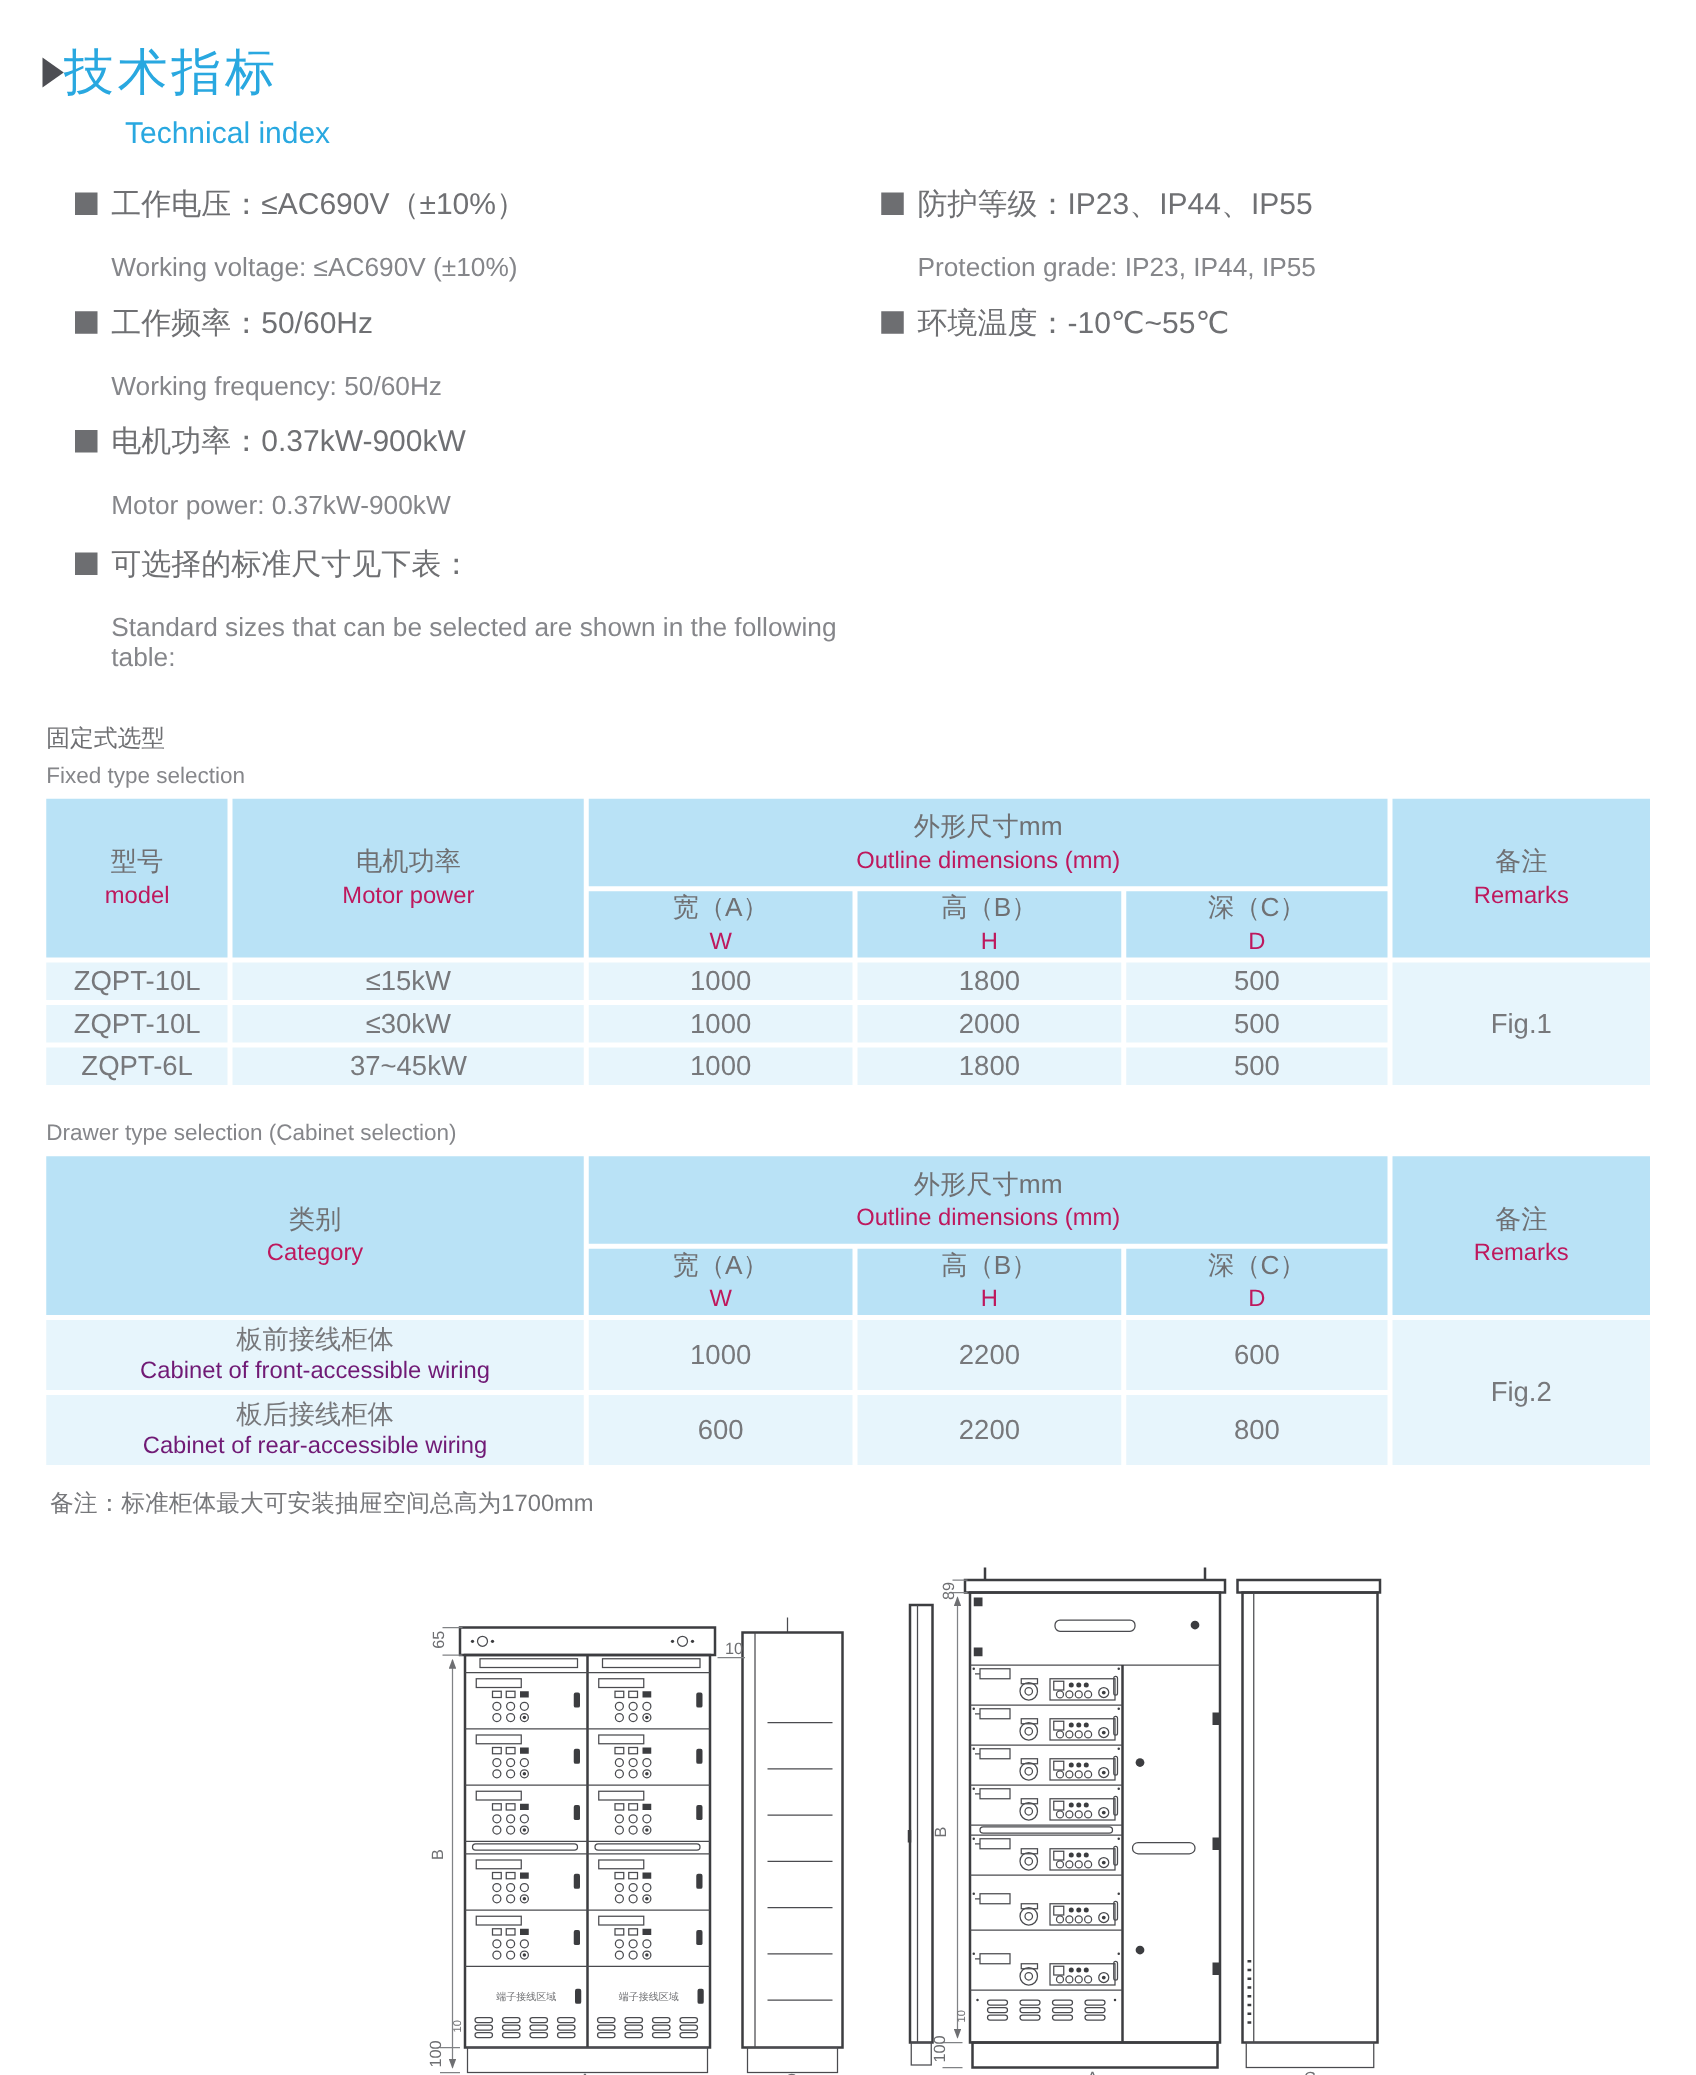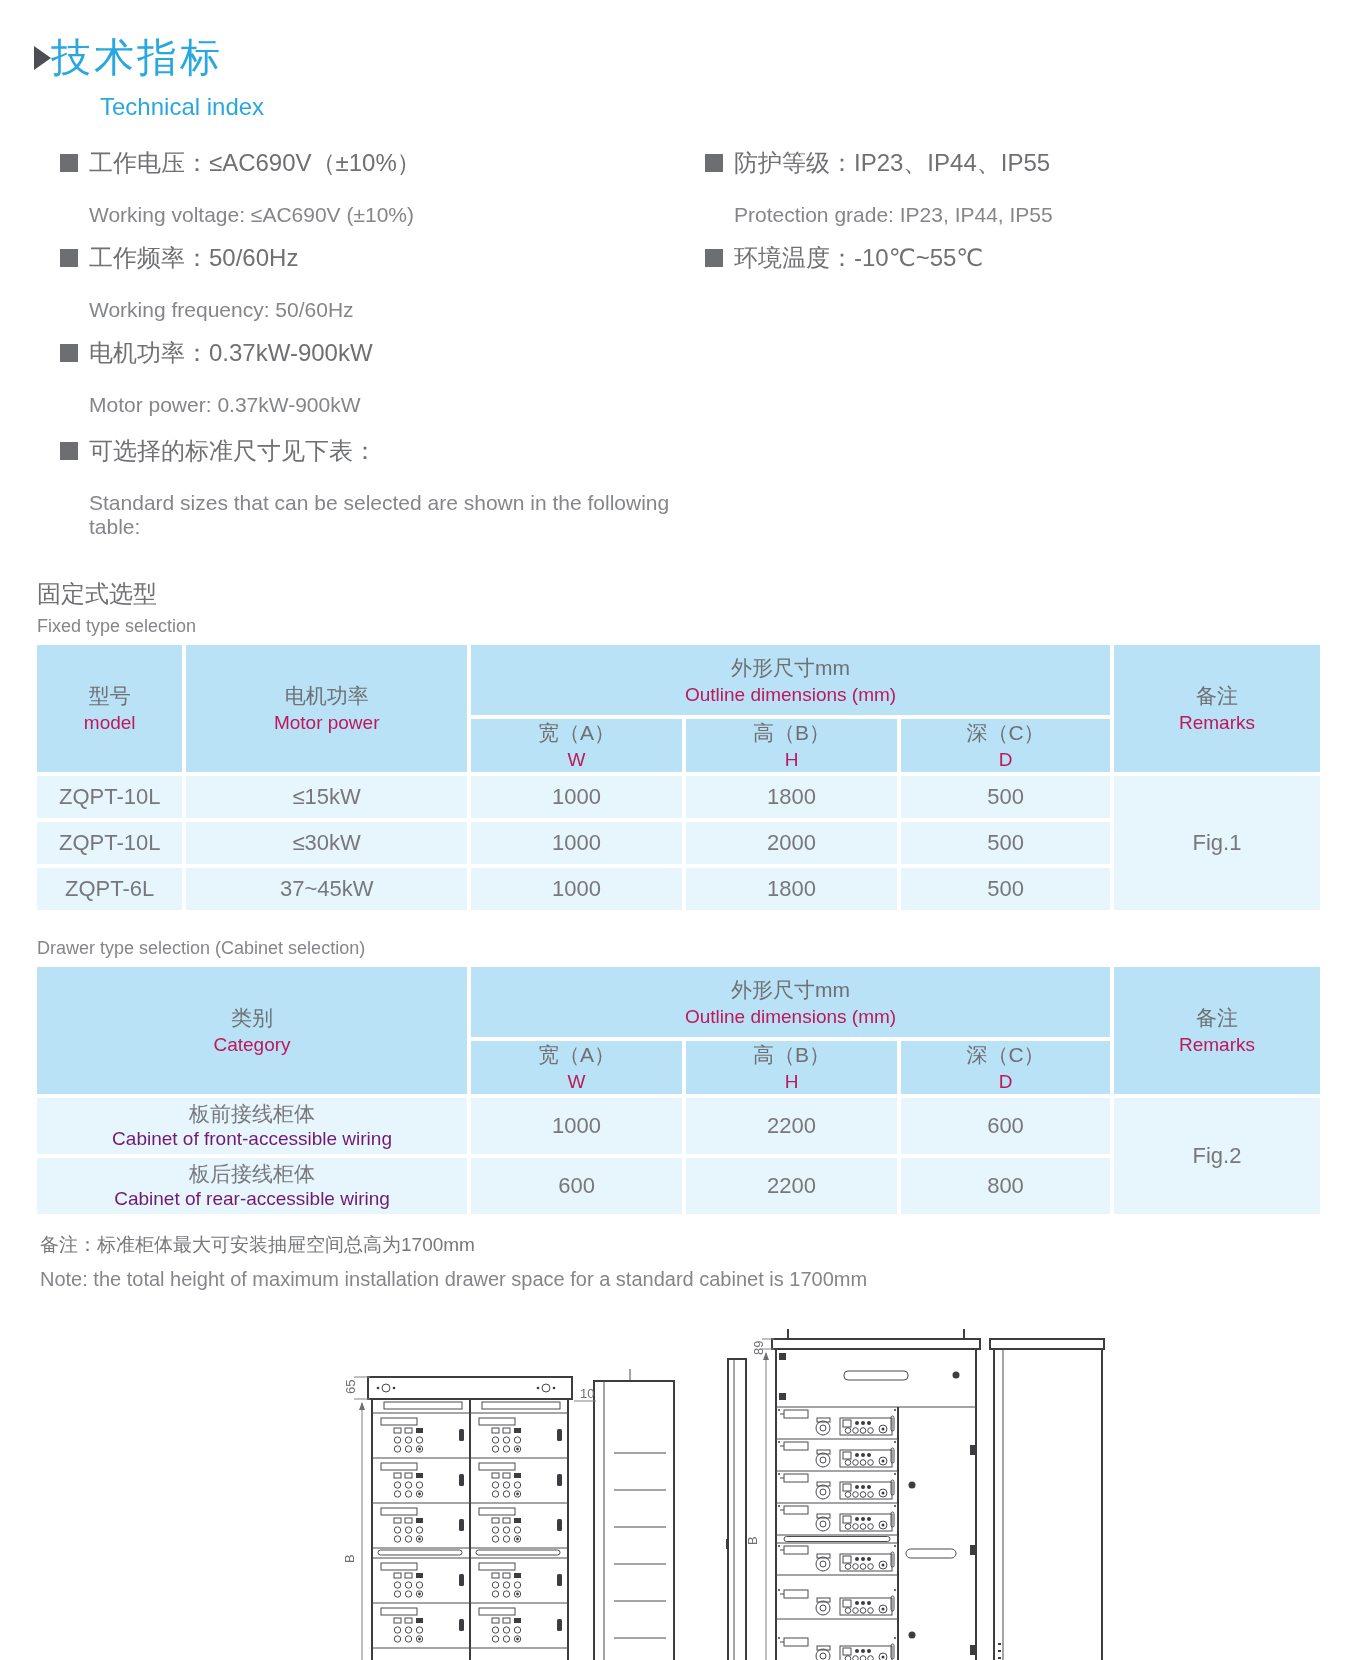--- a/index.html
+++ b/index.html
@@ -15,31 +15,31 @@
   .specs{display:flex;margin:26px 0 0 60px;}
   .spec-col-left{width:645px;}
   .spec-col-right{flex:1;}
   .spec-item{margin-bottom:15px;}
   .spec-zh{display:flex;align-items:center;gap:11px;font-size:24px;color:#6f7073;}
   .bullet{width:18px;height:18px;background:#6d6e71;flex:none;}
   .spec-en{font-size:21px;color:#85868a;margin:24px 0 0 29px;}
   .intro-item{margin-top:18px;}
   
   .section-label{margin:24px 0 0 37px;}
-  .section-zh{font-size:24px;color:#6f7073;}
+  .section-zh{font-size:19px;color:#6f7073;}
   .section-en{font-size:18px;color:#85868a;margin-top:6px;}
   
   table.spec-table{border-collapse:separate;border-spacing:4px;table-layout:fixed;margin:4px 0 0 33px;width:1291px;}
   table.spec-table th,table.spec-table td{padding:0;}
   .hd{background:#b9e2f6;color:#6f7073;font-weight:normal;text-align:center;vertical-align:middle;}
   .bd{background:#e7f5fc;color:#77787b;text-align:center;vertical-align:middle;}
   .zh21{font-size:21px;line-height:28px;}
   .en19{font-size:19px;color:#be185d;line-height:25px;}
   .val{font-size:22px;}
-  .hrow1{height:70px}.hrow2{height:46px}.brow{height:42px}.brow2{height:56px}
+  .hrow1{height:70px}.hrow2{height:46px}.brow{height:30px}.brow2{height:56px}
   .cat-zh{font-size:21px;line-height:26px;}
   .cat-en{font-size:19px;color:#701a75;line-height:24px;}
   
   .footnote{margin:14px 0 0 40px;}
   .footnote-zh{font-size:19px;color:#77787b;}
   .footnote-en{font-size:20px;color:#85868a;margin-top:10px;}
   
   .figures{display:flex;align-items:flex-end;gap:44px;margin:4px 0 0 342px;}
   .figure-block{text-align:center;}
   svg .ln{stroke:#4a4b4f;fill:none;stroke-width:1;}
@@ -242,21 +242,20 @@
       </td>
       <td class="bd val">600</td>
       <td class="bd val">2200</td>
       <td class="bd val">800</td>
     </tr>
   </tbody>
     </table>
 
   <div class="footnote">
     <div class="footnote-zh">备注：标准柜体最大可安装抽屉空间总高为1700mm</div>
-    <div class="footnote-en">Note: the total height of maximum installation drawer space for a standard cabinet is 1700mm</div>
   </div>
 
   <div class="figures">
 
     <div class="figure-block">
       <svg width="340" height="398" viewBox="0 0 340 398">
         <defs>
           <marker id="arr" markerWidth="8" markerHeight="6" refX="7" refY="3" orient="auto-start-reverse">
             <path d="M0,0 L8,3 L0,6 z" fill="#6e6f72"></path>
           </marker>

